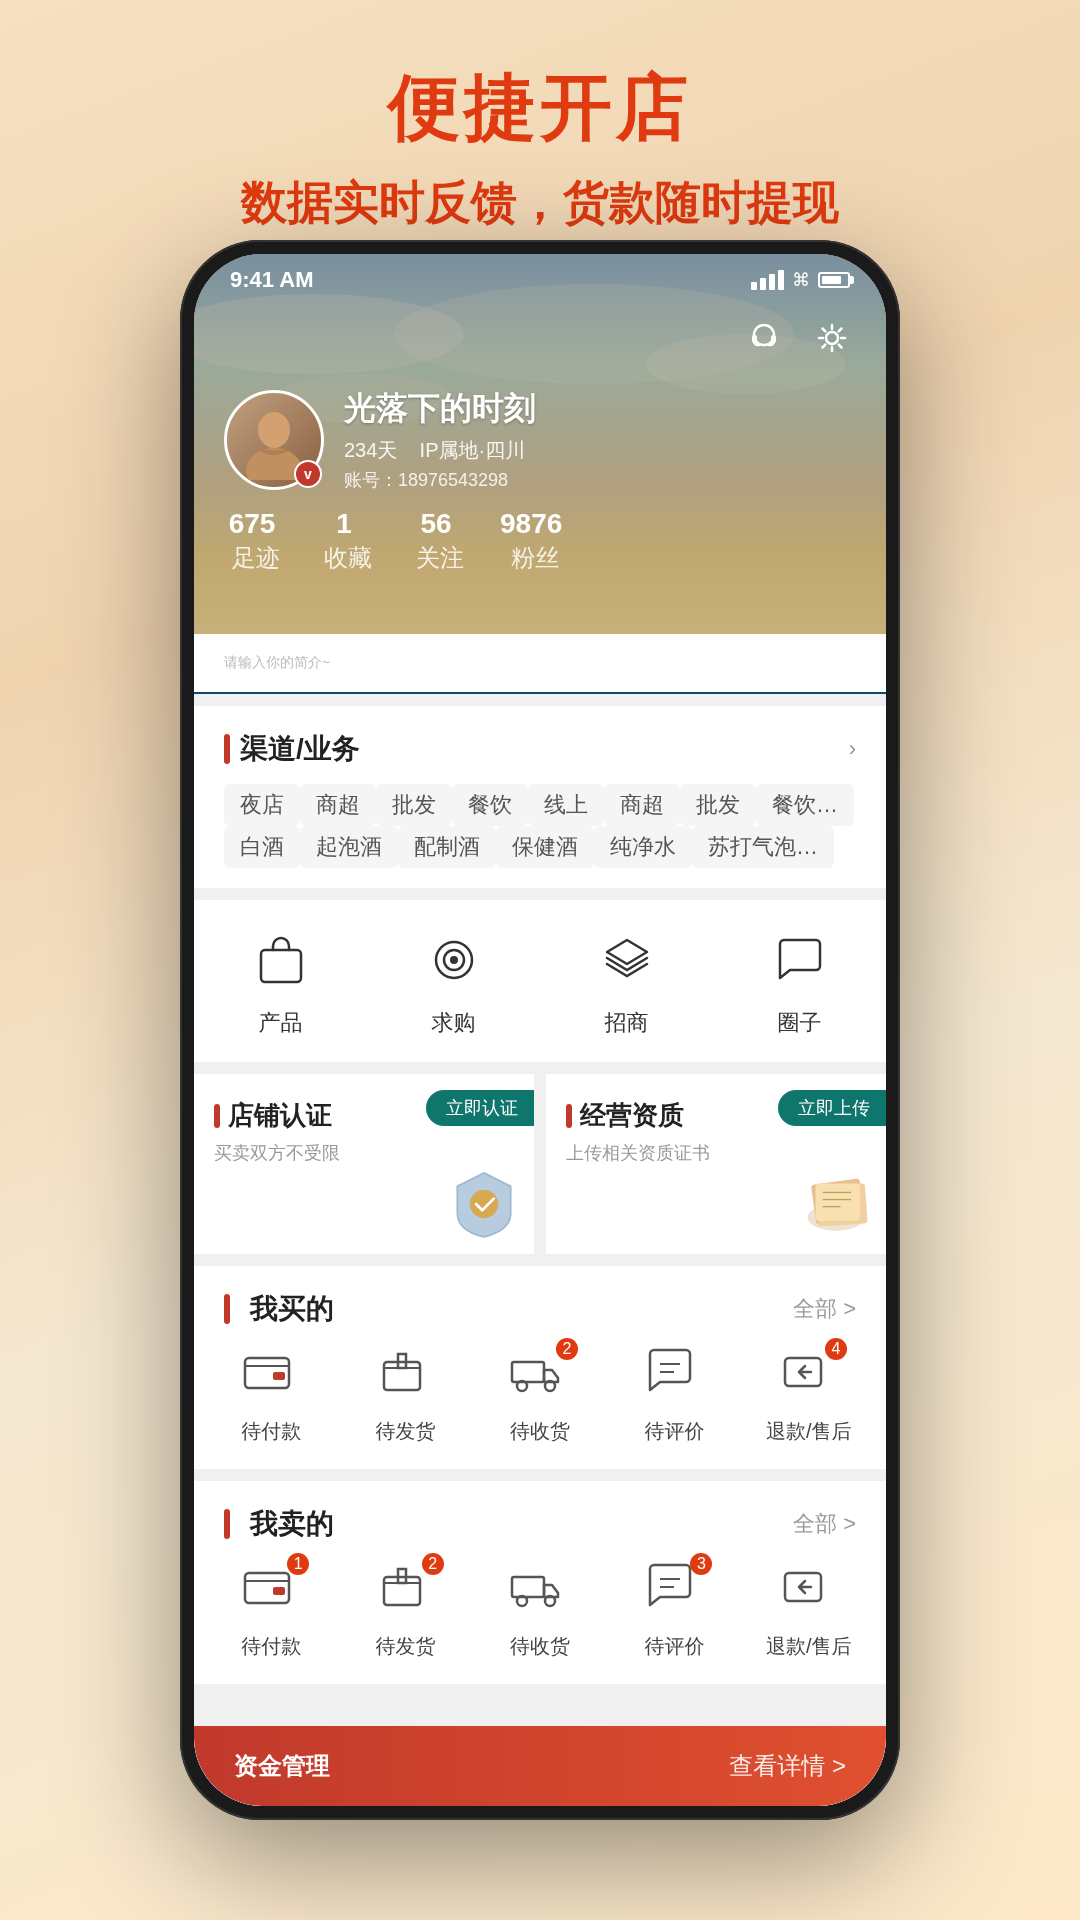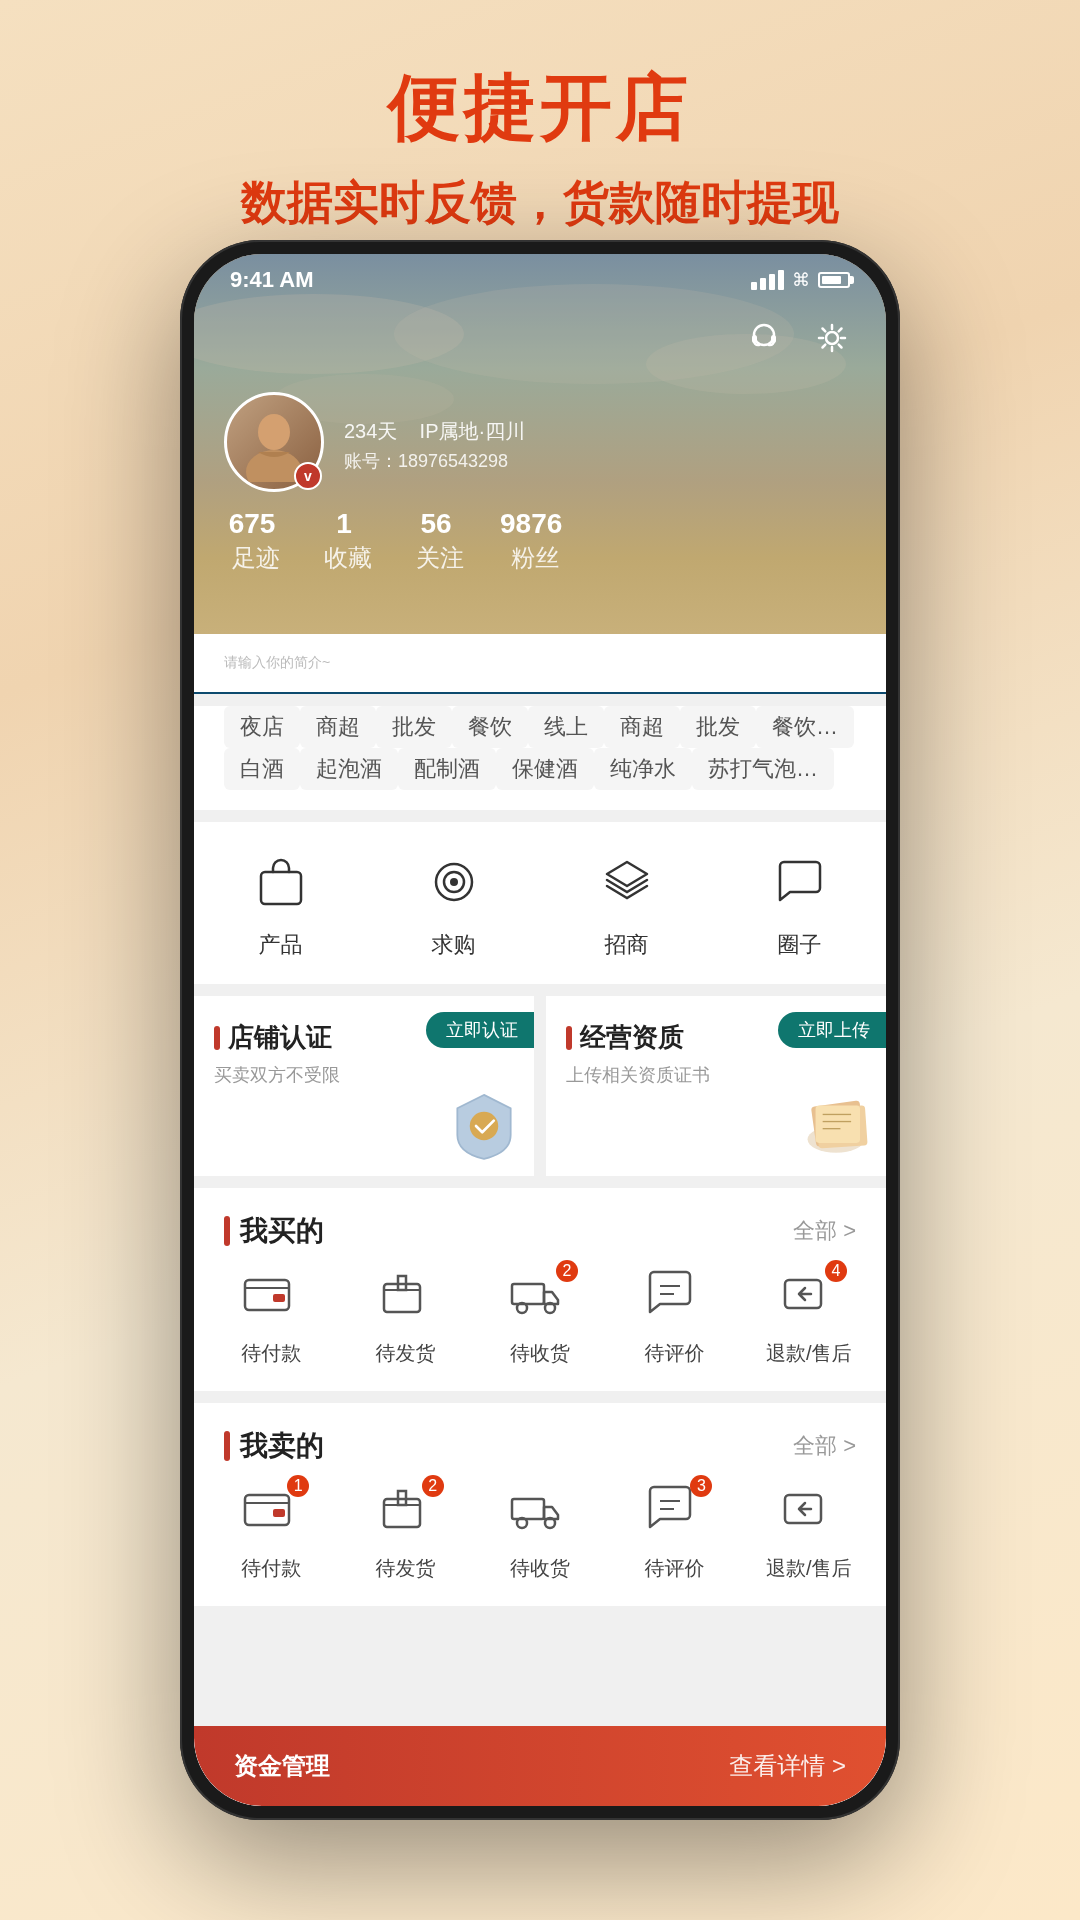--- a/index.html
+++ b/index.html
@@ -395,21 +395,21 @@
     }
     .order-header {
       display: flex;
       align-items: center;
       justify-content: space-between;
       padding: 24px 30px 16px;
     }
     .order-title {
       display: flex;
       align-items: center;
-      gap: 10px;
+      gap: 20px;
       font-size: 28px;
       font-weight: 600;
       color: #222;
     }
     .see-all {
       font-size: 22px;
       color: #999;
     }
     .order-items {
       display: flex;
@@ -533,20 +533,21 @@
               <div class="avatar">
                 <svg width="80" height="80" viewBox="0 0 80 80">
                   <ellipse cx="40" cy="30" rx="16" ry="18" fill="#d4a070"></ellipse>
                   <ellipse cx="40" cy="70" rx="28" ry="22" fill="#c09060"></ellipse>
                   <path d="M24 50 Q40 60 56 50" fill="#b08050"></path>
                 </svg>
               </div>
               <div class="avatar-badge">v</div>
             </div>
             <div class="profile-name-area">
+              <div class="profile-name">光落下的时刻</div>
               <div class="profile-meta">
                 <span>234天</span>
                 &nbsp;&nbsp;
                 <span>IP属地·四川</span>
               </div>
               <div class="profile-account">
                 <span>账号：</span><span>18976543298</span>
               </div>
             </div>
           </div>
@@ -572,20 +573,27 @@
         </div>
       </div>
 
       <div class="content-area">
 
         <div class="bio-section">
           <span style="color:#bbb;">请输入你的简介~</span>
         </div>
 
         <div class="card">
+          <div class="card-header">
+            <div class="card-title">
+              <div class="red-bar"></div>
+              <span>渠道/业务</span>
+            </div>
+            <span class="card-arrow">›</span>
+          </div>
           <div class="channel-tags">
 
             <span class="channel-tag">夜店</span>
             <span class="channel-tag">商超</span>
             <span class="channel-tag">批发</span>
             <span class="channel-tag">餐饮</span>
             <span class="channel-tag">线上</span>
             <span class="channel-tag">商超</span>
             <span class="channel-tag">批发</span>
             <span class="channel-tag">餐饮…</span>

